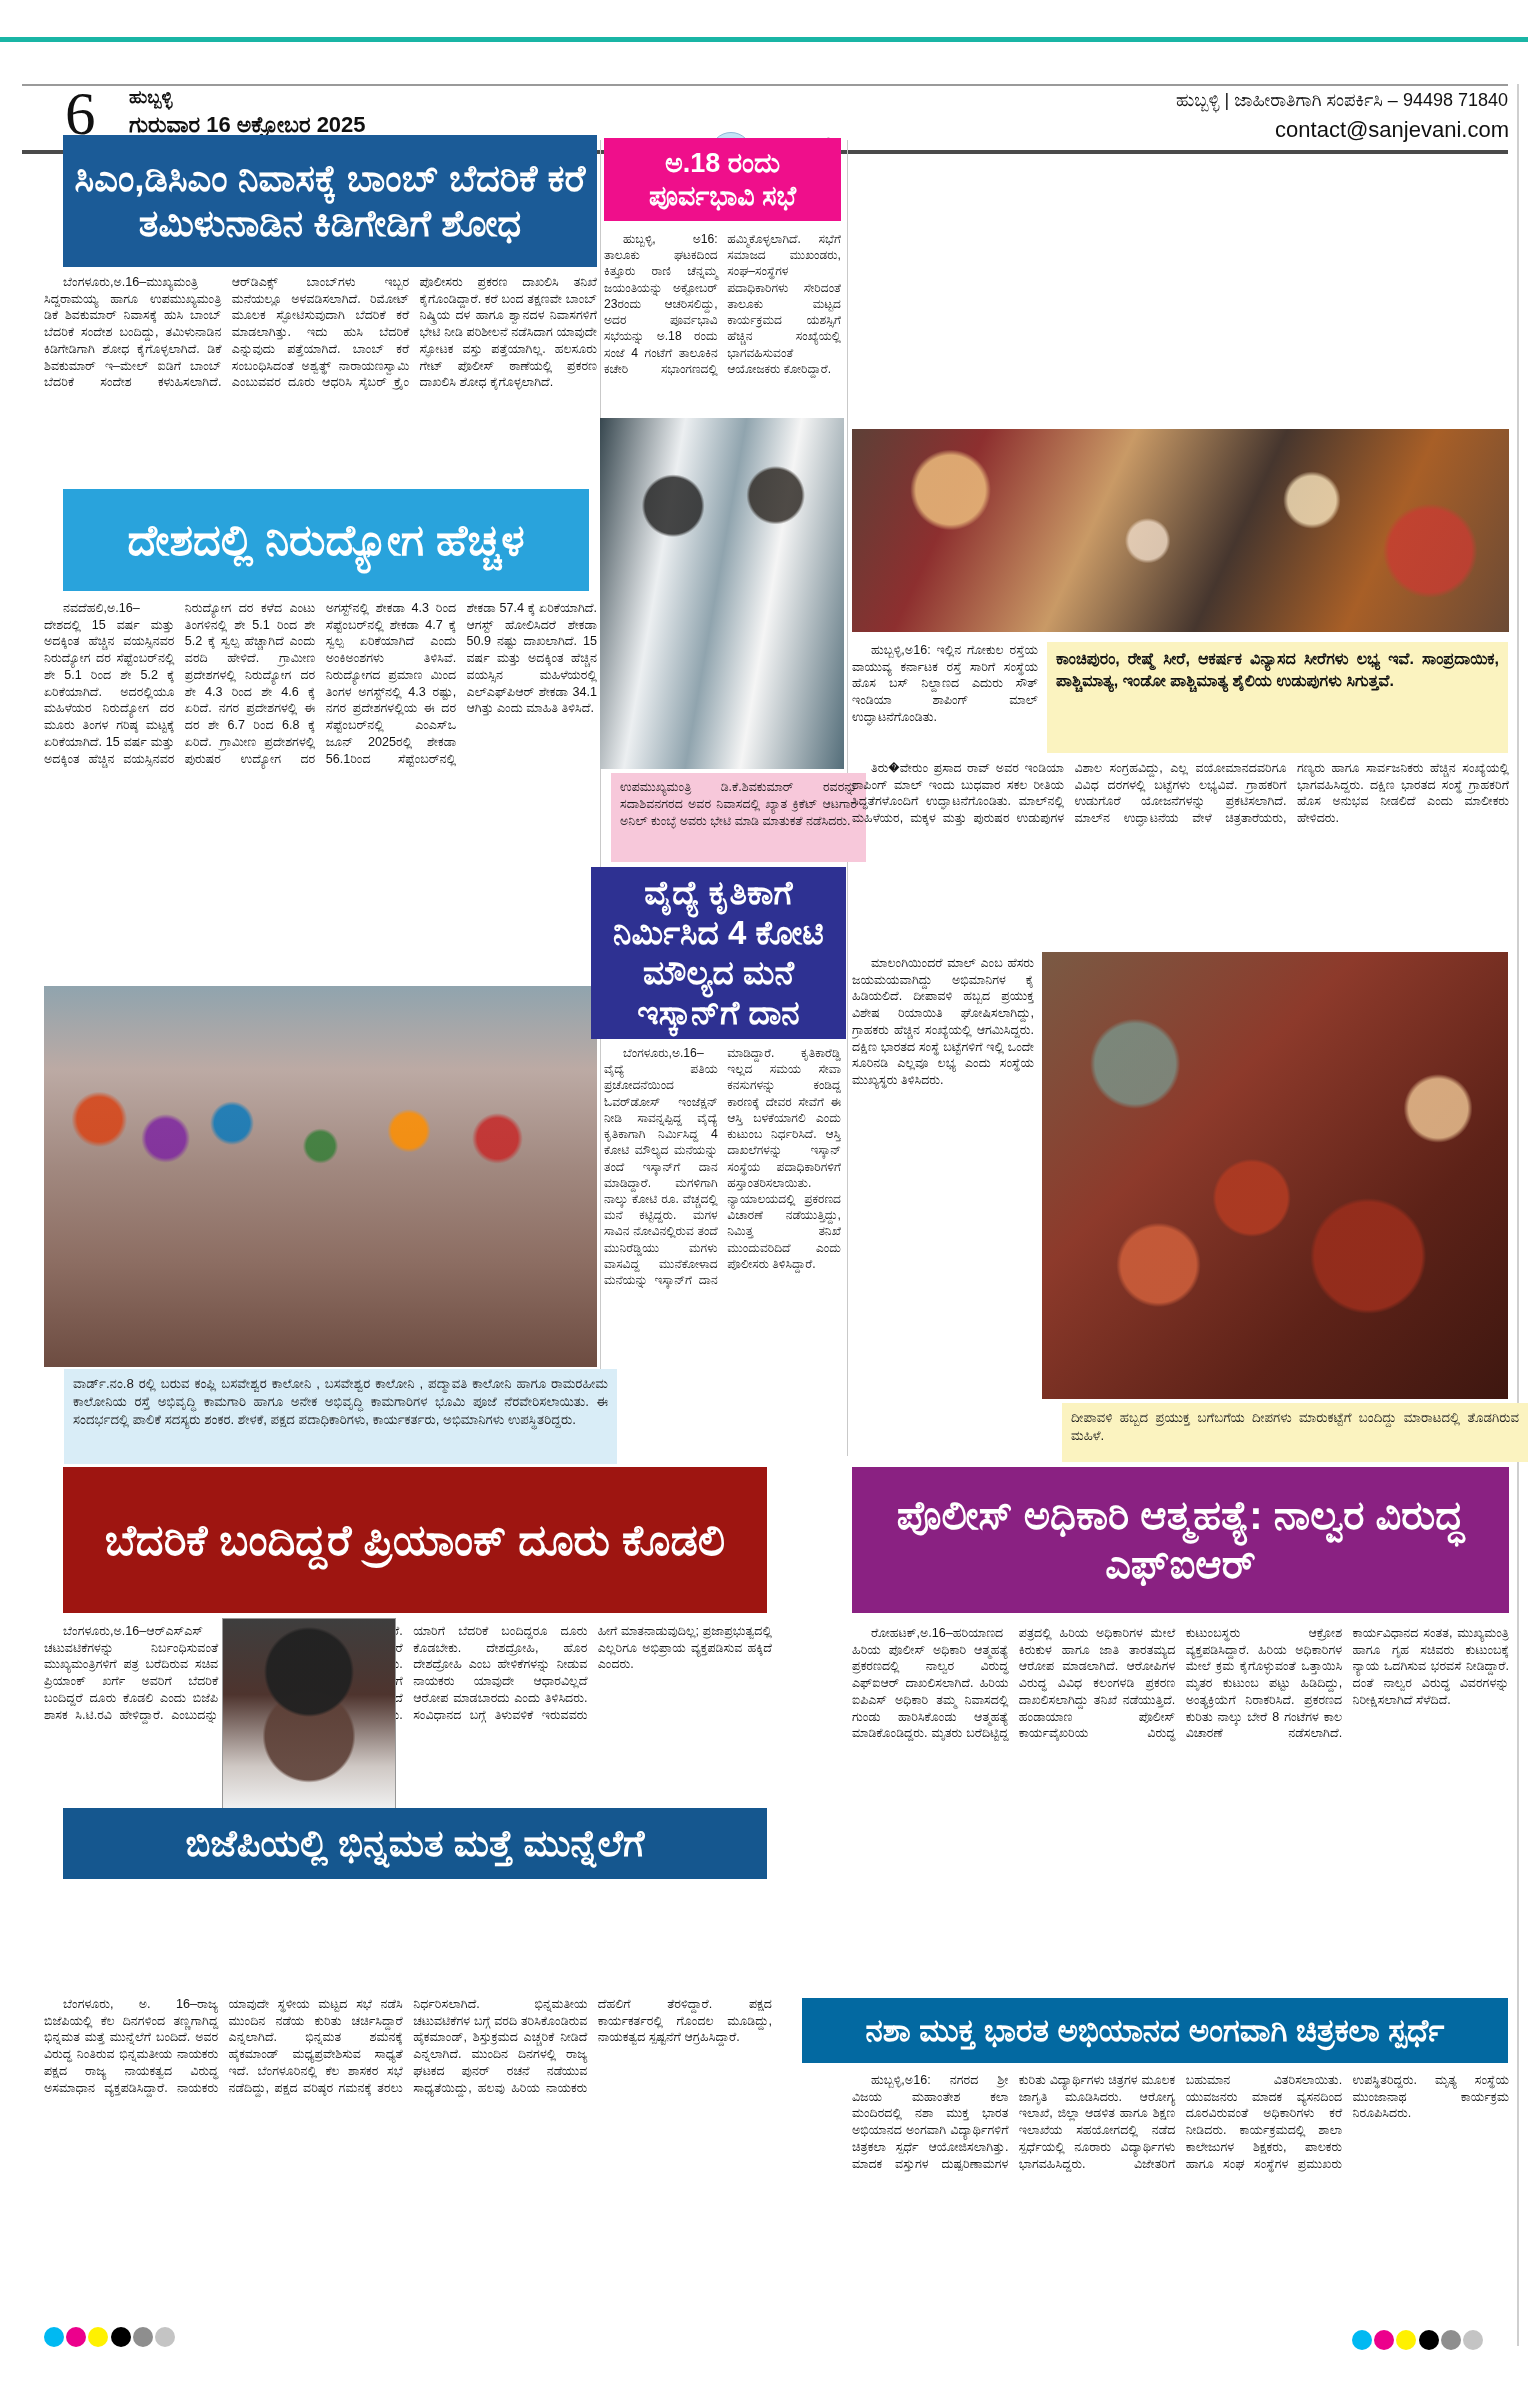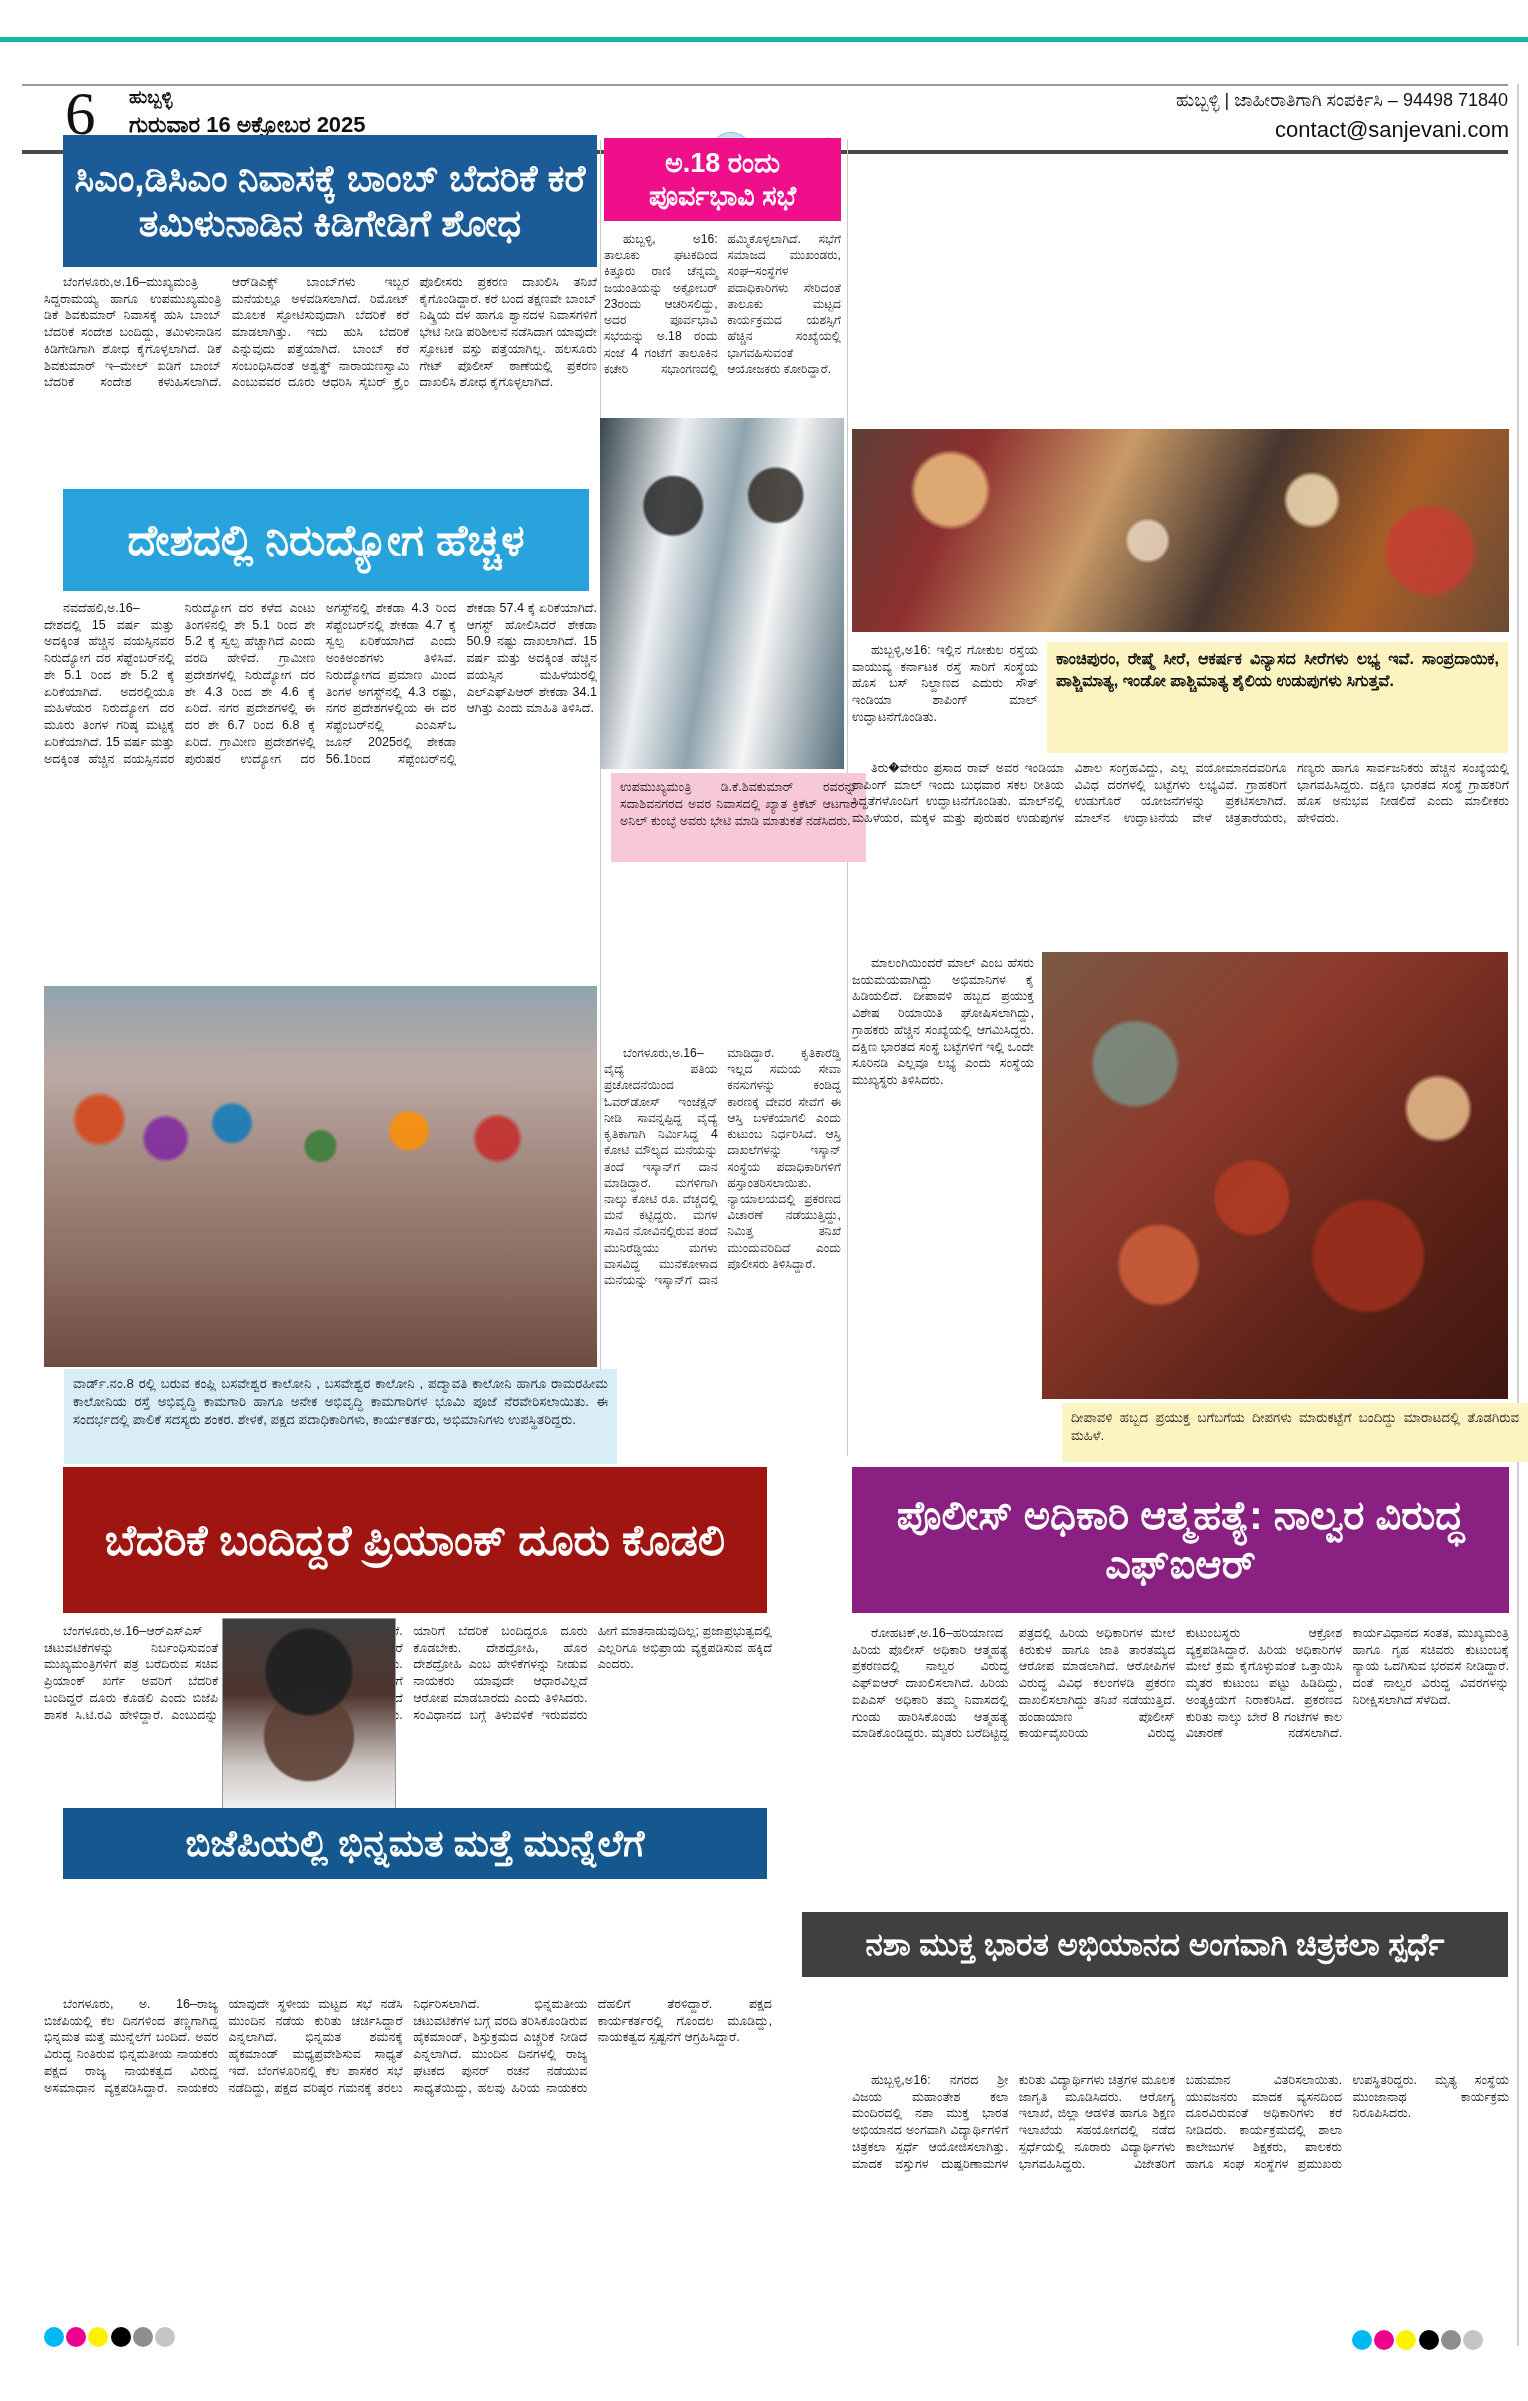--- a/index.html
+++ b/index.html
@@ -101,20 +101,23 @@
   <div class="abs caption" style="left:44px;top:1369px;width:553px;height:95px;background:#d9edf7;font-weight:normal;font-size:13.3px;">ವಾರ್ಡ್.ನಂ.8 ರಲ್ಲಿ ಬರುವ ಕಂಪ್ಲಿ ಬಸವೇಶ್ವರ ಕಾಲೋನಿ , ಬಸವೇಶ್ವರ ಕಾಲೋನಿ , ಪದ್ಮಾವತಿ ಕಾಲೋನಿ ಹಾಗೂ ರಾಮರಹೀಮ ಕಾಲೋನಿಯ ರಸ್ತೆ ಅಭಿವೃದ್ಧಿ ಕಾಮಗಾರಿ ಹಾಗೂ ಅನೇಕ ಅಭಿವೃದ್ಧಿ ಕಾಮಗಾರಿಗಳ ಭೂಮಿ ಪೂಜೆ ನೆರವೇರಿಸಲಾಯಿತು. ಈ ಸಂದರ್ಭದಲ್ಲಿ ಪಾಲಿಕೆ ಸದಸ್ಯರು ಶಂಕರ. ಶೇಳಕೆ, ಪಕ್ಷದ ಪದಾಧಿಕಾರಿಗಳು, ಕಾರ್ಯಕರ್ತರು, ಅಭಿಮಾನಿಗಳು ಉಪಸ್ಥಿತರಿದ್ದರು.</div>
 
   <div class="abs headline-box" style="left:604px;top:138px;width:237px;height:83px;background:#ef0f8b;font-size:27px;">
     <span>ಅ.18 ರಂದು ಪೂರ್ವಭಾವಿ ಸಭೆ</span>
   </div>
   <div class="abs body-text cols2" style="left:604px;top:231px;width:237px;height:181px;font-size:12.2px;">ಹುಬ್ಬಳ್ಳಿ, ಅ16: ತಾಲೂಕು ಘಟಕದಿಂದ ಕಿತ್ತೂರು ರಾಣಿ ಚೆನ್ನಮ್ಮ ಜಯಂತಿಯನ್ನು ಅಕ್ಟೋಬರ್ 23ರಂದು ಆಚರಿಸಲಿದ್ದು, ಅದರ ಪೂರ್ವಭಾವಿ ಸಭೆಯನ್ನು ಅ.18 ರಂದು ಸಂಜೆ 4 ಗಂಟೆಗೆ ತಾಲೂಕಿನ ಕಚೇರಿ ಸಭಾಂಗಣದಲ್ಲಿ ಹಮ್ಮಿಕೊಳ್ಳಲಾಗಿದೆ. ಸಭೆಗೆ ಸಮಾಜದ ಮುಖಂಡರು, ಸಂಘ–ಸಂಸ್ಥೆಗಳ ಪದಾಧಿಕಾರಿಗಳು ಸೇರಿದಂತೆ ತಾಲೂಕು ಮಟ್ಟದ ಕಾರ್ಯಕ್ರಮದ ಯಶಸ್ಸಿಗೆ ಹೆಚ್ಚಿನ ಸಂಖ್ಯೆಯಲ್ಲಿ ಭಾಗವಹಿಸುವಂತೆ ಆಯೋಜಕರು ಕೋರಿದ್ದಾರೆ.</div>
 
   <div class="abs photo photo-dks" style="left:600px;top:418px;width:244px;height:351px;"></div>
   <div class="abs caption" style="left:591px;top:773px;width:255px;height:89px;background:#f7c8da;font-weight:normal;font-size:12.6px;">ಉಪಮುಖ್ಯಮಂತ್ರಿ ಡಿ.ಕೆ.ಶಿವಕುಮಾರ್ ರವರನ್ನು ಸದಾಶಿವನಗರದ ಅವರ ನಿವಾಸದಲ್ಲಿ ಖ್ಯಾತ ಕ್ರಿಕೆಟ್ ಆಟಗಾರ ಅನಿಲ್ ಕುಂಬ್ಳೆ ಅವರು ಭೇಟಿ ಮಾಡಿ ಮಾತುಕತೆ ನಡೆಸಿದರು.</div>
 
+  <div class="abs headline-box" style="left:591px;top:867px;width:255px;height:172px;background:#2e3192;font-size:33px;">
+    <span>ವೈದ್ಯೆ ಕೃತಿಕಾಗೆ ನಿರ್ಮಿಸಿದ 4 ಕೋಟಿ ಮೌಲ್ಯದ ಮನೆ ಇಸ್ಕಾನ್‌ಗೆ ದಾನ</span>
+  </div>
   <div class="abs body-text cols2" style="left:604px;top:1045px;width:237px;height:384px;font-size:12.2px;">ಬೆಂಗಳೂರು,ಅ.16–ವೈದ್ಯೆ ಪತಿಯ ಪ್ರಚೋದನೆಯಿಂದ ಓವರ್‌ಡೋಸ್ ಇಂಜೆಕ್ಷನ್ ನೀಡಿ ಸಾವನ್ನಪ್ಪಿದ್ದ ವೈದ್ಯೆ ಕೃತಿಕಾಗಾಗಿ ನಿರ್ಮಿಸಿದ್ದ 4 ಕೋಟಿ ಮೌಲ್ಯದ ಮನೆಯನ್ನು ತಂದೆ ಇಸ್ಕಾನ್‌ಗೆ ದಾನ ಮಾಡಿದ್ದಾರೆ. ಮಗಳಿಗಾಗಿ ನಾಲ್ಕು ಕೋಟಿ ರೂ. ವೆಚ್ಚದಲ್ಲಿ ಮನೆ ಕಟ್ಟಿದ್ದರು. ಮಗಳ ಸಾವಿನ ನೋವಿನಲ್ಲಿರುವ ತಂದೆ ಮುನಿರೆಡ್ಡಿಯು ಮಗಳು ವಾಸವಿದ್ದ ಮುನೆಕೋಳಾದ ಮನೆಯನ್ನು ಇಸ್ಕಾನ್‌ಗೆ ದಾನ ಮಾಡಿದ್ದಾರೆ. ಕೃತಿಕಾರೆಡ್ಡಿ ಇಲ್ಲದ ಸಮಯ ಸೇವಾ ಕನಸುಗಳನ್ನು ಕಂಡಿದ್ದ ಕಾರಣಕ್ಕೆ ದೇವರ ಸೇವೆಗೆ ಈ ಆಸ್ತಿ ಬಳಕೆಯಾಗಲಿ ಎಂದು ಕುಟುಂಬ ನಿರ್ಧರಿಸಿದೆ. ಆಸ್ತಿ ದಾಖಲೆಗಳನ್ನು ಇಸ್ಕಾನ್ ಸಂಸ್ಥೆಯ ಪದಾಧಿಕಾರಿಗಳಿಗೆ ಹಸ್ತಾಂತರಿಸಲಾಯಿತು. ನ್ಯಾಯಾಲಯದಲ್ಲಿ ಪ್ರಕರಣದ ವಿಚಾರಣೆ ನಡೆಯುತ್ತಿದ್ದು, ನಿಮಿತ್ತ ತನಿಖೆ ಮುಂದುವರಿದಿದೆ ಎಂದು ಪೊಲೀಸರು ತಿಳಿಸಿದ್ದಾರೆ.</div>
 
   <div class="abs photo photo-inauguration" style="left:852px;top:429px;width:657px;height:203px;"></div>
 
   <div class="abs body-text" style="left:852px;top:642px;width:186px;height:111px;">ಹುಬ್ಬಳ್ಳಿ,ಅ16: ಇಲ್ಲಿನ ಗೋಕುಲ ರಸ್ತೆಯ ವಾಯುವ್ಯ ಕರ್ನಾಟಕ ರಸ್ತೆ ಸಾರಿಗೆ ಸಂಸ್ಥೆಯ ಹೊಸ ಬಸ್ ನಿಲ್ದಾಣದ ಎದುರು ಸೌತ್ ಇಂಡಿಯಾ ಶಾಪಿಂಗ್ ಮಾಲ್ ಉದ್ಘಾಟನೆಗೊಂಡಿತು.</div>
   <div class="abs highlight-yellow" style="left:1047px;top:642px;width:461px;height:111px;">ಕಾಂಚಿಪುರಂ, ರೇಷ್ಮೆ ಸೀರೆ, ಆಕರ್ಷಕ ವಿನ್ಯಾಸದ ಸೀರೆಗಳು ಲಭ್ಯ ಇವೆ. ಸಾಂಪ್ರದಾಯಿಕ, ಪಾಶ್ಚಿಮಾತ್ಯ, ಇಂಡೋ ಪಾಶ್ಚಿಮಾತ್ಯ ಶೈಲಿಯ ಉಡುಪುಗಳು ಸಿಗುತ್ತವೆ.</div>
   <div class="abs body-text cols3" style="left:852px;top:760px;width:657px;height:186px;">ತಿರು�ವೇರುಂ ಪ್ರಸಾದ ರಾವ್ ಅವರ ಇಂಡಿಯಾ ಶಾಪಿಂಗ್ ಮಾಲ್ ಇಂದು ಬುಧವಾರ ಸಕಲ ರೀತಿಯ ಸಿದ್ಧತೆಗಳೊಂದಿಗೆ ಉದ್ಘಾಟನೆಗೊಂಡಿತು. ಮಾಲ್‌ನಲ್ಲಿ ಮಹಿಳೆಯರ, ಮಕ್ಕಳ ಮತ್ತು ಪುರುಷರ ಉಡುಪುಗಳ ವಿಶಾಲ ಸಂಗ್ರಹವಿದ್ದು, ಎಲ್ಲ ವಯೋಮಾನದವರಿಗೂ ವಿವಿಧ ದರಗಳಲ್ಲಿ ಬಟ್ಟೆಗಳು ಲಭ್ಯವಿವೆ. ಗ್ರಾಹಕರಿಗೆ ಉಡುಗೊರೆ ಯೋಜನೆಗಳನ್ನು ಪ್ರಕಟಿಸಲಾಗಿದೆ. ಮಾಲ್‌ನ ಉದ್ಘಾಟನೆಯ ವೇಳೆ ಚಿತ್ರತಾರೆಯರು, ಗಣ್ಯರು ಹಾಗೂ ಸಾರ್ವಜನಿಕರು ಹೆಚ್ಚಿನ ಸಂಖ್ಯೆಯಲ್ಲಿ ಭಾಗವಹಿಸಿದ್ದರು. ದಕ್ಷಿಣ ಭಾರತದ ಸಂಸ್ಥೆ ಗ್ರಾಹಕರಿಗೆ ಹೊಸ ಅನುಭವ ನೀಡಲಿದೆ ಎಂದು ಮಾಲೀಕರು ಹೇಳಿದರು.</div>
   <div class="abs body-text" style="left:852px;top:955px;width:182px;height:473px;">ಮಾಲಂಗಿಯಿಂದರೆ ಮಾಲ್ ಎಂಬ ಹೆಸರು ಜಯಮಯವಾಗಿದ್ದು ಅಭಿಮಾನಿಗಳ ಕೈ ಹಿಡಿಯಲಿದೆ. ದೀಪಾವಳಿ ಹಬ್ಬದ ಪ್ರಯುಕ್ತ ವಿಶೇಷ ರಿಯಾಯಿತಿ ಘೋಷಿಸಲಾಗಿದ್ದು, ಗ್ರಾಹಕರು ಹೆಚ್ಚಿನ ಸಂಖ್ಯೆಯಲ್ಲಿ ಆಗಮಿಸಿದ್ದರು. ದಕ್ಷಿಣ ಭಾರತದ ಸಂಸ್ಥೆ ಬಟ್ಟೆಗಳಿಗೆ ಇಲ್ಲಿ ಒಂದೇ ಸೂರಿನಡಿ ಎಲ್ಲವೂ ಲಭ್ಯ ಎಂದು ಸಂಸ್ಥೆಯ ಮುಖ್ಯಸ್ಥರು ತಿಳಿಸಿದರು.</div>
 
   <div class="abs photo photo-diya" style="left:1042px;top:952px;width:466px;height:447px;"></div>
@@ -129,21 +132,21 @@
   <div class="abs headline-box" style="left:852px;top:1467px;width:657px;height:146px;background:#8a2182;font-size:40px;">
     <span>ಪೊಲೀಸ್ ಅಧಿಕಾರಿ ಆತ್ಮಹತ್ಯೆ: ನಾಲ್ವರ ವಿರುದ್ಧ ಎಫ್ಐಆರ್</span>
   </div>
   <div class="abs body-text cols4" style="left:852px;top:1625px;width:657px;height:355px;">ರೋಹಟಕ್,ಅ.16–ಹರಿಯಾಣದ ಹಿರಿಯ ಪೊಲೀಸ್ ಅಧಿಕಾರಿ ಆತ್ಮಹತ್ಯೆ ಪ್ರಕರಣದಲ್ಲಿ ನಾಲ್ವರ ವಿರುದ್ಧ ಎಫ್‌ಐಆರ್ ದಾಖಲಿಸಲಾಗಿದೆ. ಹಿರಿಯ ಐಪಿಎಸ್ ಅಧಿಕಾರಿ ತಮ್ಮ ನಿವಾಸದಲ್ಲಿ ಗುಂಡು ಹಾರಿಸಿಕೊಂಡು ಆತ್ಮಹತ್ಯೆ ಮಾಡಿಕೊಂಡಿದ್ದರು. ಮೃತರು ಬರೆದಿಟ್ಟಿದ್ದ ಪತ್ರದಲ್ಲಿ ಹಿರಿಯ ಅಧಿಕಾರಿಗಳ ಮೇಲೆ ಕಿರುಕುಳ ಹಾಗೂ ಜಾತಿ ತಾರತಮ್ಯದ ಆರೋಪ ಮಾಡಲಾಗಿದೆ. ಆರೋಪಿಗಳ ವಿರುದ್ಧ ವಿವಿಧ ಕಲಂಗಳಡಿ ಪ್ರಕರಣ ದಾಖಲಿಸಲಾಗಿದ್ದು ತನಿಖೆ ನಡೆಯುತ್ತಿದೆ. ಹಂಡಾಯಾಣ ಪೊಲೀಸ್ ಕಾರ್ಯವೈಖರಿಯ ವಿರುದ್ಧ ಕುಟುಂಬಸ್ಥರು ಆಕ್ರೋಶ ವ್ಯಕ್ತಪಡಿಸಿದ್ದಾರೆ. ಹಿರಿಯ ಅಧಿಕಾರಿಗಳ ಮೇಲೆ ಕ್ರಮ ಕೈಗೊಳ್ಳುವಂತೆ ಒತ್ತಾಯಿಸಿ ಮೃತರ ಕುಟುಂಬ ಪಟ್ಟು ಹಿಡಿದಿದ್ದು, ಅಂತ್ಯಕ್ರಿಯೆಗೆ ನಿರಾಕರಿಸಿದೆ. ಪ್ರಕರಣದ ಕುರಿತು ನಾಲ್ಕು ಬೇರೆ 8 ಗಂಟೆಗಳ ಕಾಲ ವಿಚಾರಣೆ ನಡೆಸಲಾಗಿದೆ. ಕಾರ್ಯವಿಧಾನದ ಸಂತತ, ಮುಖ್ಯಮಂತ್ರಿ ಹಾಗೂ ಗೃಹ ಸಚಿವರು ಕುಟುಂಬಕ್ಕೆ ನ್ಯಾಯ ಒದಗಿಸುವ ಭರವಸೆ ನೀಡಿದ್ದಾರೆ. ದಂತೆ ನಾಲ್ವರ ವಿರುದ್ಧ ವಿವರಗಳನ್ನು ನಿರೀಕ್ಷಿಸಲಾಗಿದೆ ಸೆಳೆದಿದೆ.</div>
 
   <div class="abs headline-box" style="left:63px;top:1808px;width:704px;height:71px;background:#15578f;font-size:37px;">
     <span>ಬಿಜೆಪಿಯಲ್ಲಿ ಭಿನ್ನಮತ ಮತ್ತೆ ಮುನ್ನೆಲೆಗೆ</span>
   </div>
   <div class="abs body-text cols4" style="left:44px;top:1996px;width:728px;height:333px;">ಬೆಂಗಳೂರು, ಅ. 16–ರಾಜ್ಯ ಬಿಜೆಪಿಯಲ್ಲಿ ಕೆಲ ದಿನಗಳಿಂದ ತಣ್ಣಗಾಗಿದ್ದ ಭಿನ್ನಮತ ಮತ್ತೆ ಮುನ್ನೆಲೆಗೆ ಬಂದಿದೆ. ಅವರ ವಿರುದ್ಧ ನಿಂತಿರುವ ಭಿನ್ನಮತೀಯ ನಾಯಕರು ಪಕ್ಷದ ರಾಜ್ಯ ನಾಯಕತ್ವದ ವಿರುದ್ಧ ಅಸಮಾಧಾನ ವ್ಯಕ್ತಪಡಿಸಿದ್ದಾರೆ. ನಾಯಕರು ಯಾವುದೇ ಸ್ಥಳೀಯ ಮಟ್ಟದ ಸಭೆ ನಡೆಸಿ ಮುಂದಿನ ನಡೆಯ ಕುರಿತು ಚರ್ಚಿಸಿದ್ದಾರೆ ಎನ್ನಲಾಗಿದೆ. ಭಿನ್ನಮತ ಶಮನಕ್ಕೆ ಹೈಕಮಾಂಡ್ ಮಧ್ಯಪ್ರವೇಶಿಸುವ ಸಾಧ್ಯತೆ ಇದೆ. ಬೆಂಗಳೂರಿನಲ್ಲಿ ಕೆಲ ಶಾಸಕರ ಸಭೆ ನಡೆದಿದ್ದು, ಪಕ್ಷದ ವರಿಷ್ಠರ ಗಮನಕ್ಕೆ ತರಲು ನಿರ್ಧರಿಸಲಾಗಿದೆ. ಭಿನ್ನಮತೀಯ ಚಟುವಟಿಕೆಗಳ ಬಗ್ಗೆ ವರದಿ ತರಿಸಿಕೊಂಡಿರುವ ಹೈಕಮಾಂಡ್, ಶಿಸ್ತುಕ್ರಮದ ಎಚ್ಚರಿಕೆ ನೀಡಿದೆ ಎನ್ನಲಾಗಿದೆ. ಮುಂದಿನ ದಿನಗಳಲ್ಲಿ ರಾಜ್ಯ ಘಟಕದ ಪುನರ್ ರಚನೆ ನಡೆಯುವ ಸಾಧ್ಯತೆಯಿದ್ದು, ಹಲವು ಹಿರಿಯ ನಾಯಕರು ದೆಹಲಿಗೆ ತೆರಳಿದ್ದಾರೆ. ಪಕ್ಷದ ಕಾರ್ಯಕರ್ತರಲ್ಲಿ ಗೊಂದಲ ಮೂಡಿದ್ದು, ನಾಯಕತ್ವದ ಸ್ಪಷ್ಟನೆಗೆ ಆಗ್ರಹಿಸಿದ್ದಾರೆ.</div>
 
-  <div class="abs headline-box" style="left:802px;top:1912px;width:706px;height:65px;background:#404040;font-size:31px;">
+  <div class="abs headline-box" style="left:802px;top:1998px;width:706px;height:65px;background:#0369a1;font-size:31px;">
     <span>ನಶಾ ಮುಕ್ತ ಭಾರತ ಅಭಿಯಾನದ ಅಂಗವಾಗಿ ಚಿತ್ರಕಲಾ ಸ್ಪರ್ಧೆ</span>
   </div>
   <div class="abs body-text cols4" style="left:852px;top:2072px;width:657px;height:255px;">ಹುಬ್ಬಳ್ಳಿ,ಅ16: ನಗರದ ಶ್ರೀ ವಿಜಯ ಮಹಾಂತೇಶ ಕಲಾ ಮಂದಿರದಲ್ಲಿ ನಶಾ ಮುಕ್ತ ಭಾರತ ಅಭಿಯಾನದ ಅಂಗವಾಗಿ ವಿದ್ಯಾರ್ಥಿಗಳಿಗೆ ಚಿತ್ರಕಲಾ ಸ್ಪರ್ಧೆ ಆಯೋಜಿಸಲಾಗಿತ್ತು. ಮಾದಕ ವಸ್ತುಗಳ ದುಷ್ಪರಿಣಾಮಗಳ ಕುರಿತು ವಿದ್ಯಾರ್ಥಿಗಳು ಚಿತ್ರಗಳ ಮೂಲಕ ಜಾಗೃತಿ ಮೂಡಿಸಿದರು. ಆರೋಗ್ಯ ಇಲಾಖೆ, ಜಿಲ್ಲಾ ಆಡಳಿತ ಹಾಗೂ ಶಿಕ್ಷಣ ಇಲಾಖೆಯ ಸಹಯೋಗದಲ್ಲಿ ನಡೆದ ಸ್ಪರ್ಧೆಯಲ್ಲಿ ನೂರಾರು ವಿದ್ಯಾರ್ಥಿಗಳು ಭಾಗವಹಿಸಿದ್ದರು. ವಿಜೇತರಿಗೆ ಬಹುಮಾನ ವಿತರಿಸಲಾಯಿತು. ಯುವಜನರು ಮಾದಕ ವ್ಯಸನದಿಂದ ದೂರವಿರುವಂತೆ ಅಧಿಕಾರಿಗಳು ಕರೆ ನೀಡಿದರು. ಕಾರ್ಯಕ್ರಮದಲ್ಲಿ ಶಾಲಾ ಕಾಲೇಜುಗಳ ಶಿಕ್ಷಕರು, ಪಾಲಕರು ಹಾಗೂ ಸಂಘ ಸಂಸ್ಥೆಗಳ ಪ್ರಮುಖರು ಉಪಸ್ಥಿತರಿದ್ದರು. ಮೃತ್ಯ ಸಂಸ್ಥೆಯ ಮುಂಜಾನಾಥ ಕಾರ್ಯಕ್ರಮ ನಿರೂಪಿಸಿದರು.</div>
 
   <div class="abs" style="left:44px;top:2327px;">
     <span class="dot" style="background:#00b9f2;"></span><span class="dot" style="background:#ec008c;"></span><span class="dot" style="background:#fff100;"></span><span class="dot" style="background:#000000;"></span><span class="dot" style="background:#8e8e8e;"></span><span class="dot" style="background:#c4c4c4;"></span>
   </div>
   <div class="abs" style="left:1352px;top:2330px;">
     <span class="dot" style="background:#00b9f2;"></span><span class="dot" style="background:#ec008c;"></span><span class="dot" style="background:#fff100;"></span><span class="dot" style="background:#000000;"></span><span class="dot" style="background:#8e8e8e;"></span><span class="dot" style="background:#c4c4c4;"></span>
   </div>

